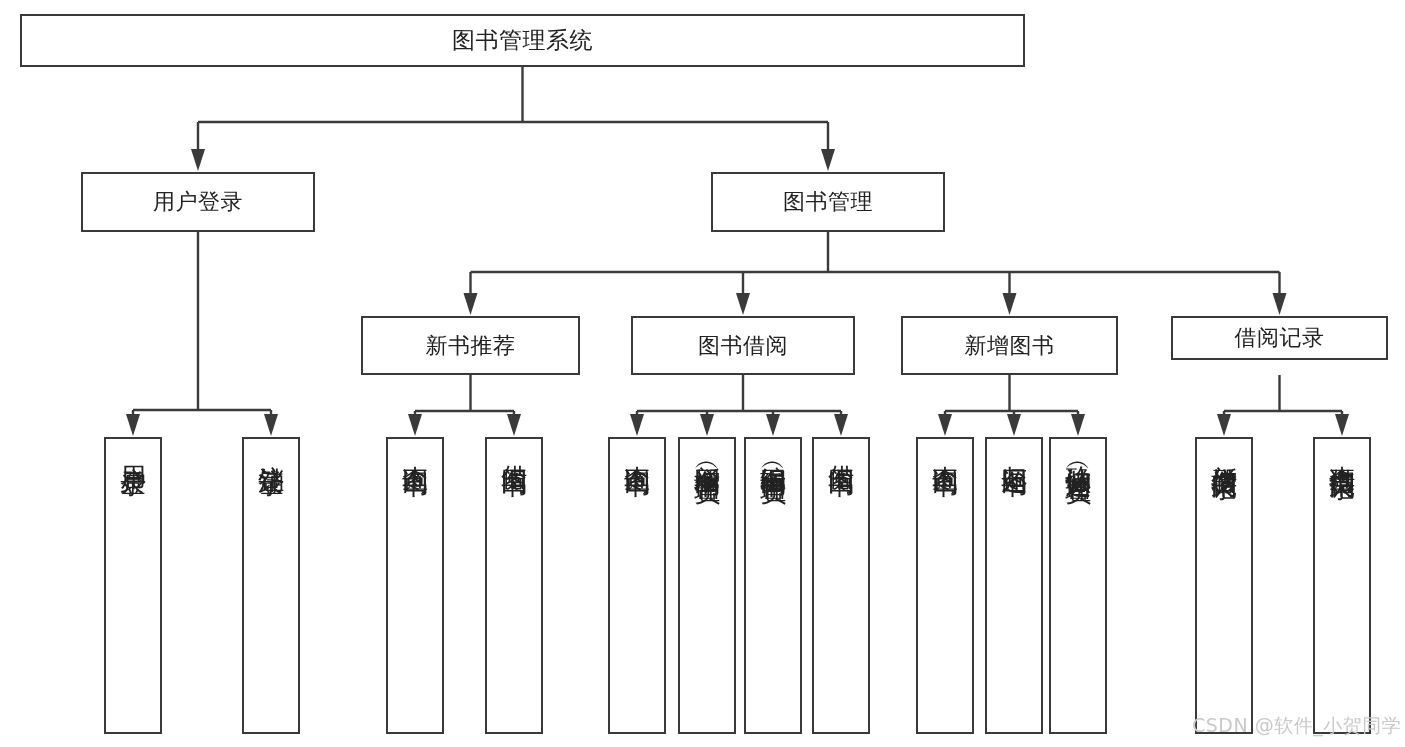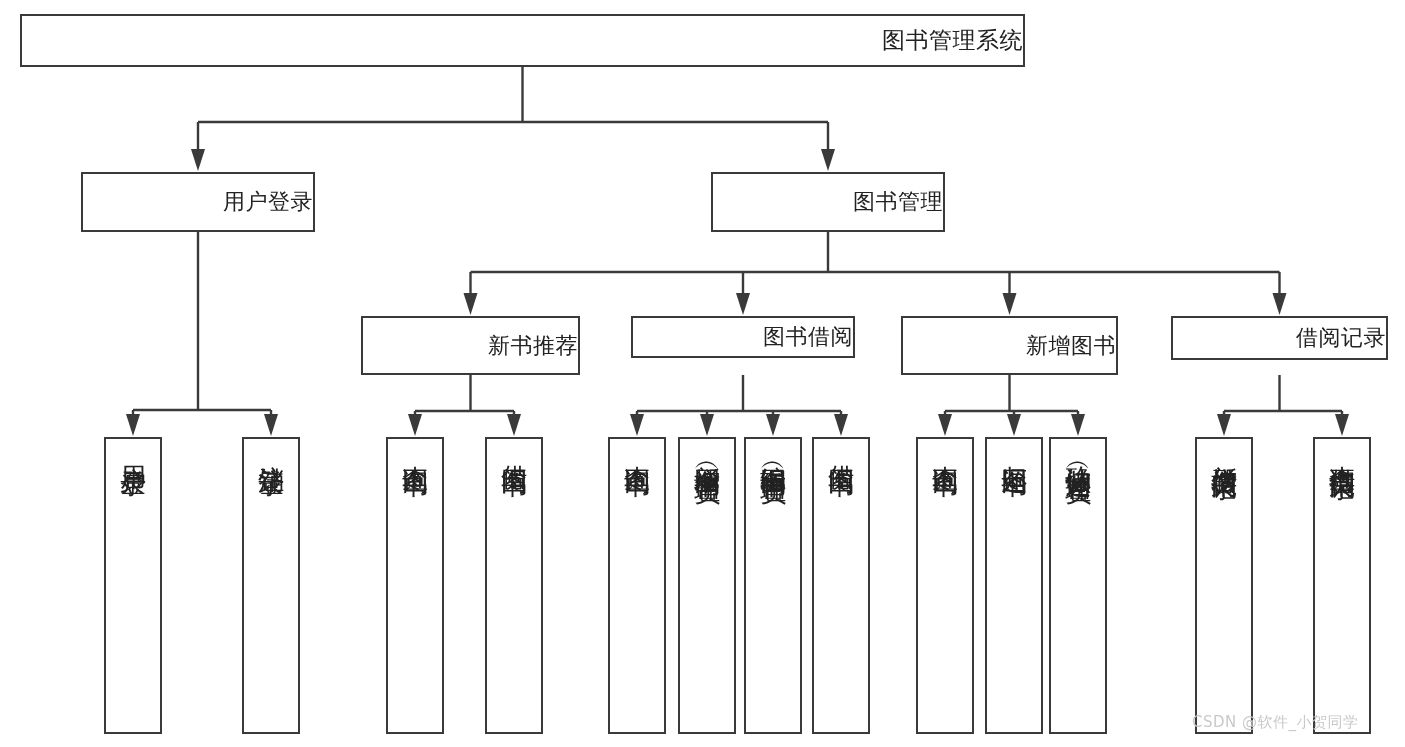--- a/index.html
+++ b/index.html
@@ -25,21 +25,21 @@
     height: 747px;
     pointer-events: none;
   }
   .node {
     position: absolute;
     box-sizing: border-box;
     background: #ffffff;
     border: 2px solid #3a3a3a;
     display: flex;
     align-items: center;
-    justify-content: flex-end;
+    justify-content: center;
     color: #222222;
   }
   .node .lbl {
     display: block;
     text-align: center;
     line-height: 1.18;
     letter-spacing: 0.5px;
   }
   .node.horiz .lbl {
     writing-mode: horizontal-tb;
@@ -56,21 +56,21 @@
     letter-spacing: 2px;
     white-space: nowrap;
   }
   .lvl0 .lbl { font-size: 23px; }
   .lvl1 .lbl { font-size: 22px; }
   .lvl2 .lbl { font-size: 22px; }
   .leaf .lbl  { font-size: 26px; }
   .watermark {
     position: absolute;
     color: #c9c9c9;
-    font-size: 15px;
+    font-size: 19px;
     white-space: nowrap;
     letter-spacing: 0.5px;
   }
 </style>
 </head>
 <body>
 
 <div id="canvas">
 
   <svg id="wires" viewBox="0 0 1405 747" width="1405" height="747" xmlns="http://www.w3.org/2000/svg" aria-hidden="true">
@@ -135,21 +135,21 @@
   <div class="node horiz lvl1" style="left: 81px; top: 172px; width: 234px; height: 60px;">
     <span class="lbl">用户登录</span>
   </div>
   <div class="node horiz lvl2" style="left: 361px; top: 316px; width: 219px; height: 59px;">
     <span class="lbl">新书推荐</span>
   </div>
 
   <div class="node horiz lvl1" style="left: 711px; top: 172px; width: 234px; height: 60px;">
     <span class="lbl">图书管理</span>
   </div>
-  <div class="node horiz lvl2" style="left: 631px; top: 316px; width: 224px; height: 42px;">
+  <div class="node horiz lvl2" style="left: 631px; top: 316px; width: 224px; height: 59px;">
     <span class="lbl">图书借阅</span>
   </div>
   <div class="node horiz lvl2" style="left: 901px; top: 316px; width: 217px; height: 59px;">
     <span class="lbl">新增图书</span>
   </div>
   <div class="node horiz lvl2" style="left: 1171px; top: 316px; width: 217px; height: 44px;">
     <span class="lbl">借阅记录</span>
   </div>
 
   <div class="node vert leaf" style="left: 104px; top: 437px; width: 58px; height: 297px;">

